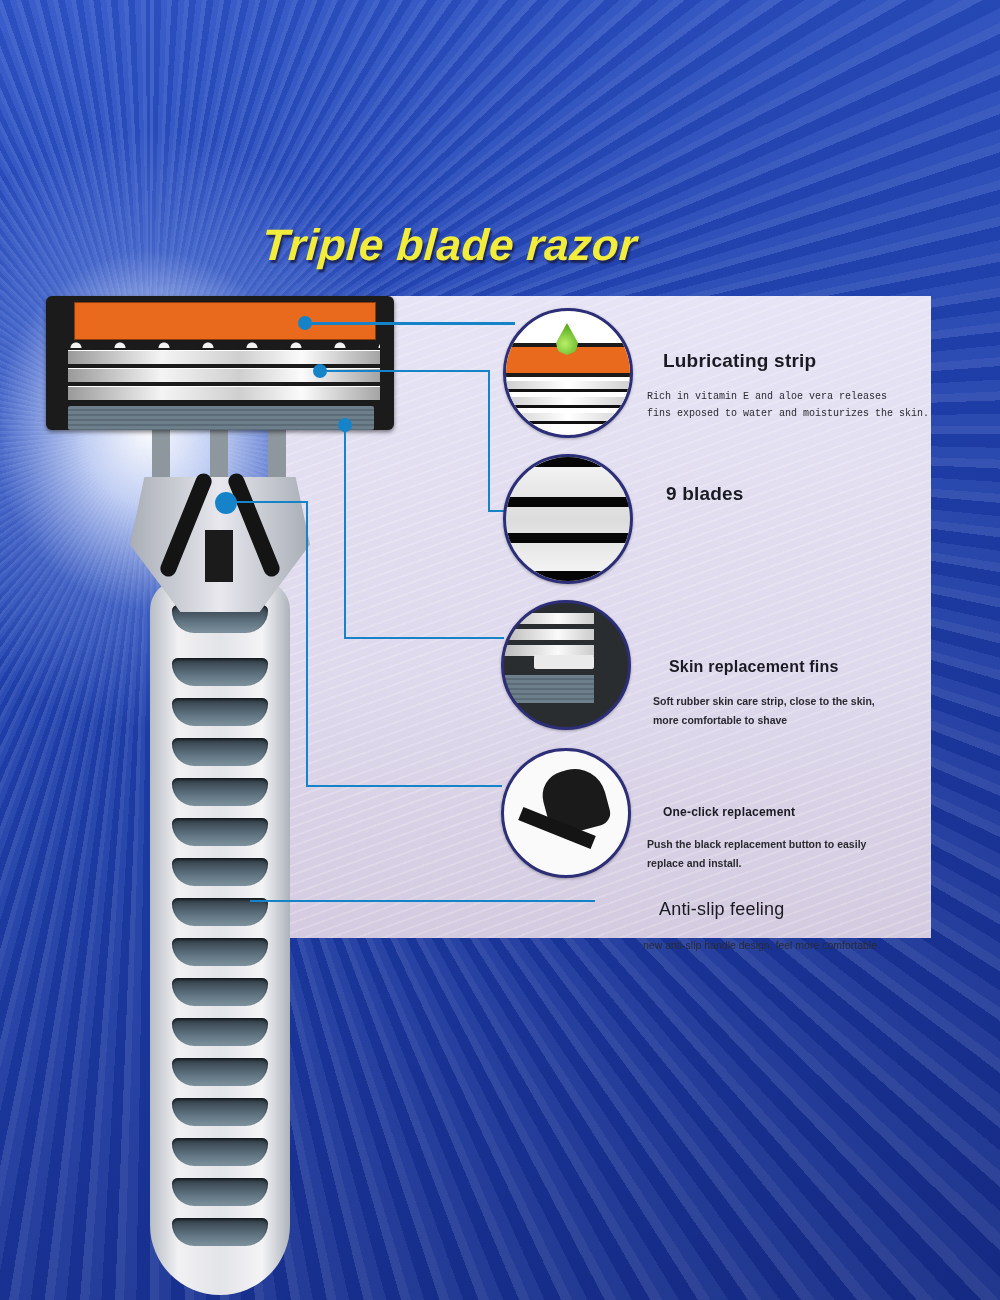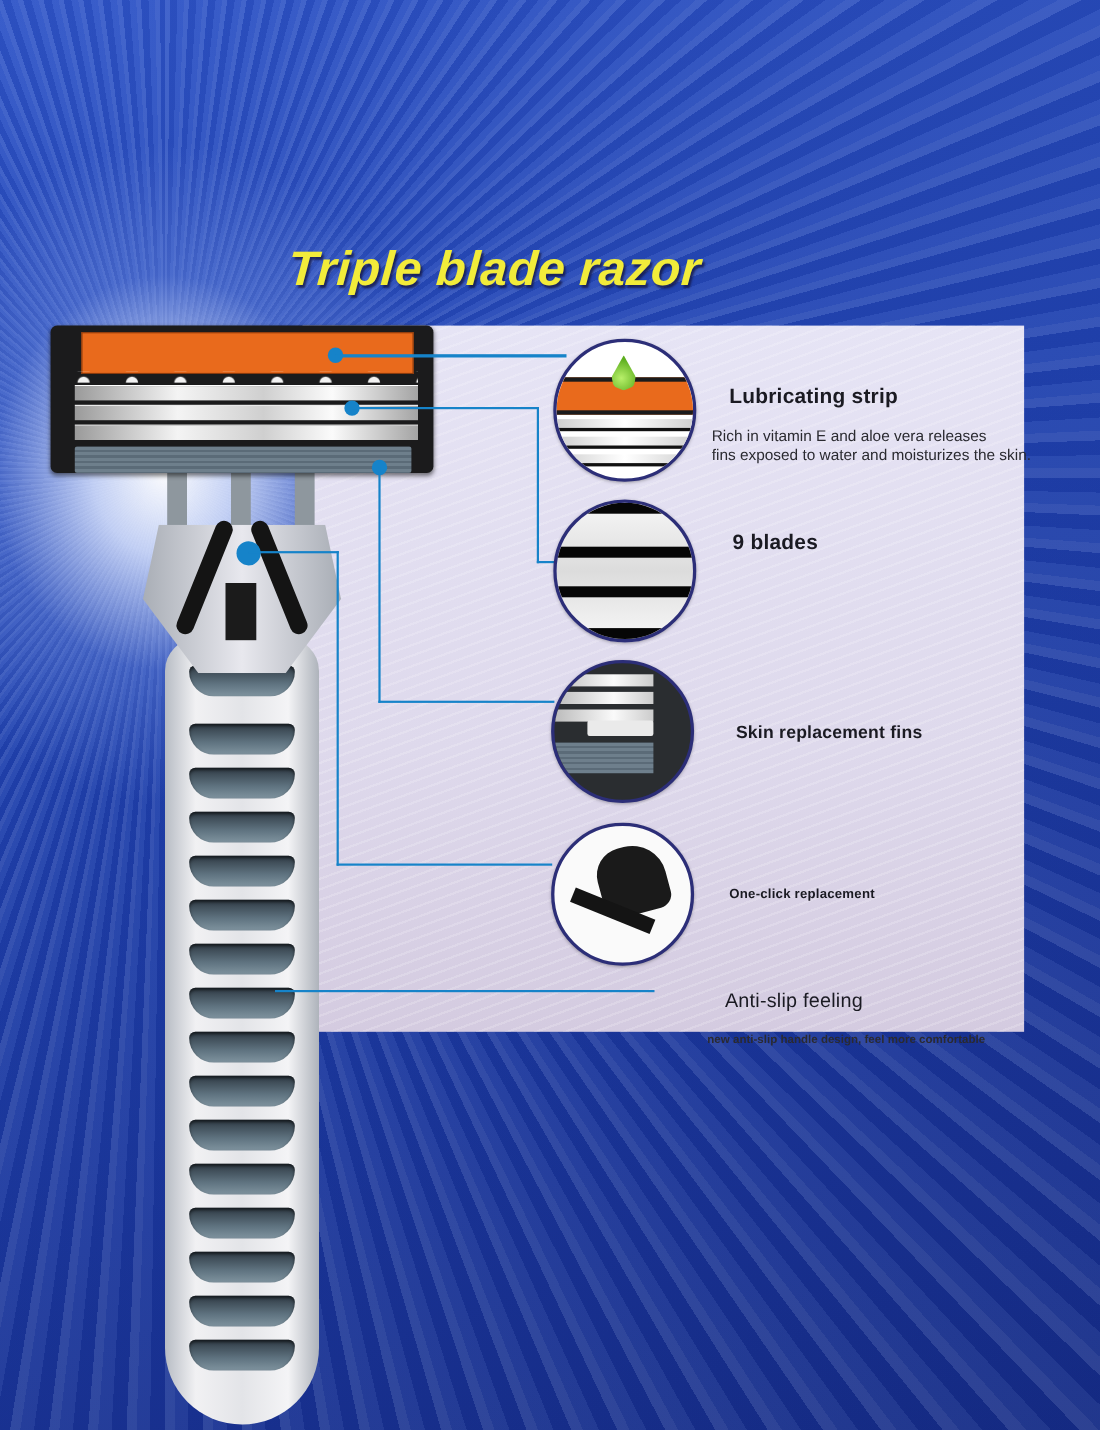--- a/index.html
+++ b/index.html
@@ -49,23 +49,23 @@
   .c3 .bl{position:absolute;left:0;width:90px;height:11px;background:linear-gradient(90deg,#bbb,#fafafa 60%,#ccc);}
   .c3 .gr{position:absolute;left:0;top:72px;width:90px;height:28px;background:repeating-linear-gradient(180deg,#6e7f8c 0 3px,#5b6b78 3px 5px);}
   .c3 .plate{position:absolute;left:30px;top:52px;width:60px;height:14px;background:#eaeaea;border-radius:2px;}
   .c4{background:#fafafa;}
   .c4 .h{position:absolute;left:40px;top:18px;width:62px;height:62px;background:#1a1a1a;border-radius:40% 50% 20% 30%;transform:rotate(-15deg);}
   .c4 .bar{position:absolute;left:14px;top:70px;width:78px;height:14px;background:#141414;transform:rotate(22deg);}
   
   .feat{position:absolute;color:#1a1a22;}
   .feat h3{margin:16px;font-size:19px;font-weight:bold;letter-spacing:0.2px;}
   .feat p{margin:6px 0 0 0;font-size:10.5px;line-height:19px;font-weight:bold;color:#2a2a30;}
-  .feat.f1 p{font-weight:normal;font-size:14px;}
+  .feat.f1 p{font-weight:normal;font-size:10px;font-family:Liberation Mono, monospace;}
   .feat.f5 h3{font-weight:normal;font-size:18px;}
-  .feat.f5 p{font-weight:bold;font-size:10.5px;margin-top:4px;}
+  .feat.f5 p{font-weight:normal;font-size:10.5px;margin-top:4px;}
 </style>
 </head>
 <body>
 
 <div></div>
 
 <div class="title">Triple blade razor</div>
 
 <div class="panel"></div>
 
@@ -157,22 +157,24 @@
   <h3>Lubricating strip</h3>
   <p style="margin-top:6px;line-height:17px"><span>Rich in vitamin E and aloe vera releases</span><br><span>fins exposed to water and moisturizes the skin.</span></p>
 </div>
 
 <div class="feat f2" style="left:650px;top:467px">
   <h3>9 blades</h3>
 </div>
 
 <div class="feat f3" style="left:653px;top:642px">
   <h3 style="font-size:16px">Skin replacement fins</h3>
+  <p><span>Soft rubber skin care strip, close to the skin,</span><br><span>more comfortable to shave</span></p>
 </div>
 
 <div class="feat f4" style="left:647px;top:789px">
   <h3 style="font-size:12px">One-click replacement</h3>
+  <p><span>Push the black replacement button to easily</span><br><span>replace and install.</span></p>
 </div>
 
 <div class="feat f5" style="left:643px;top:883px">
   <h3>Anti-slip feeling</h3>
   <p><span>new anti-slip handle design, feel more comfortable</span></p>
 </div>
 
 </body></html>

